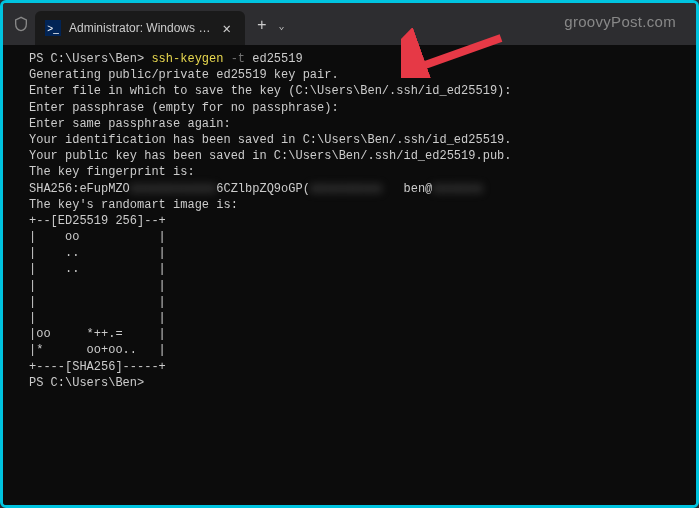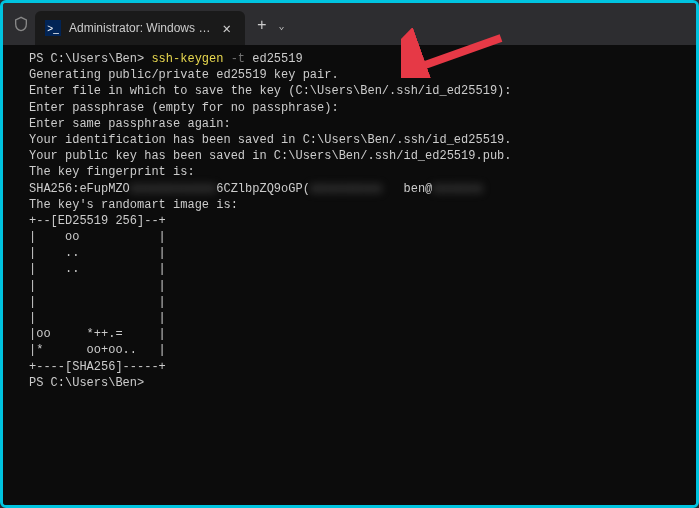--- a/index.html
+++ b/index.html
@@ -131,20 +131,21 @@
       <path d="M12 2 L4 6 L4 12 C4 17 7 21 12 22 C17 21 20 17 20 12 L20 6 Z"></path>
     </svg>
   </div>
   <div class="tab">
     <div class="tab-icon">&gt;_</div>
     <div class="tab-title">Administrator: Windows Powe</div>
     <div class="tab-close">✕</div>
   </div>
   <div class="new-tab">+</div>
   <div class="dropdown">⌄</div>
+  <div class="watermark">groovyPost.com</div>
 </div>
 
 <div class="terminal"><span>PS C:\Users\Ben&gt; </span><span class="yellow">ssh-keygen</span><span class="gray"> -t</span><span> ed25519</span>
 <span>Generating public/private ed25519 key pair.</span>
 <span>Enter file in which to save the key (C:\Users\Ben/.ssh/id_ed25519):</span>
 <span>Enter passphrase (empty for no passphrase):</span>
 <span>Enter same passphrase again:</span>
 <span>Your identification has been saved in C:\Users\Ben/.ssh/id_ed25519.</span>
 <span>Your public key has been saved in C:\Users\Ben/.ssh/id_ed25519.pub.</span>
 <span>The key fingerprint is:</span>

